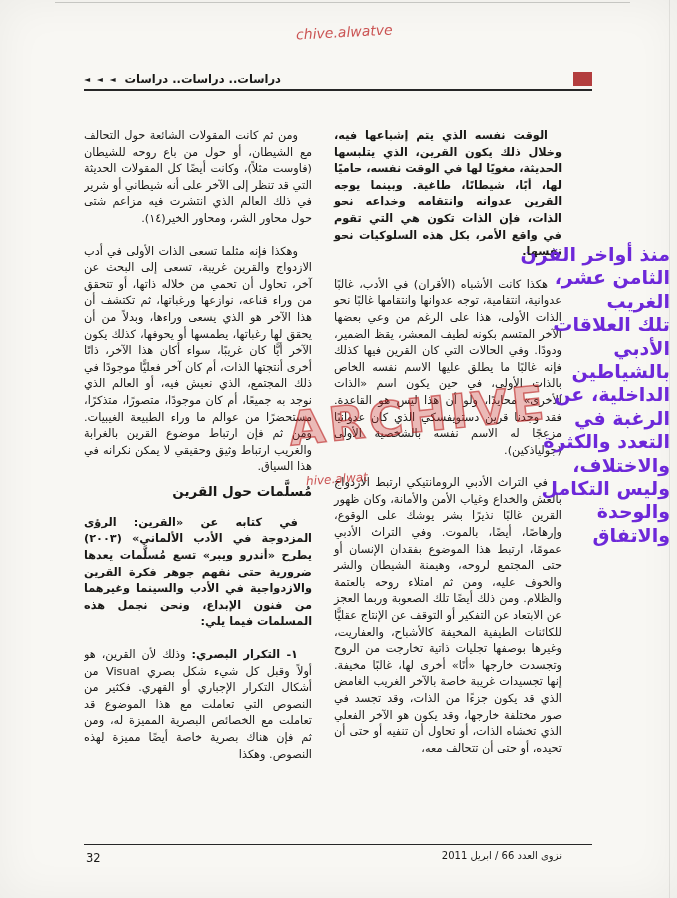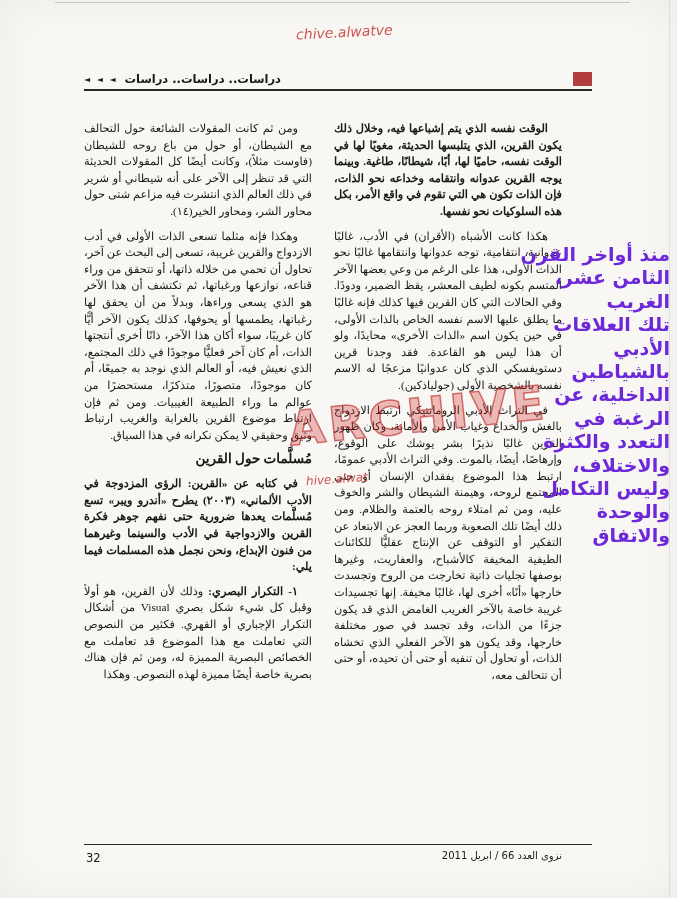--- a/index.html
+++ b/index.html
@@ -23,23 +23,23 @@
   .arrows{font-size:8px;letter-spacing:2px;color:#1b1b1b;}
   .header-label{font-size:11.5px;font-weight:bold;direction:rtl;text-align:right;}
   .red-box{display:inline-block;width:19px;height:14px;background:#a82424;opacity:.88;}
   .rule{position:absolute;left:84px;width:508px;background:#272727;}
   .rule-top{top:89px;height:2px;}
   .rule-bottom{top:844px;height:1px;}
 
   
   .columns{position:absolute;top:112px;left:84px;width:478px;height:728px;overflow:hidden;display:flex;gap:22px;}
   .col{width:228px;}
-  .p{margin:8px 0 3px;text-align:justify;text-justify:inter-word;font-size:11.3px;line-height:16.6px;text-indent:14px;font-family:Liberation Serif, serif;}
+  .p{margin:16px 0 3px;text-align:justify;text-justify:inter-word;font-size:11.3px;line-height:16.6px;text-indent:14px;}
   .bold{font-weight:bold;}
-  .heading{margin:7px 0 5px;font-size:13.5px;font-weight:bold;text-indent:0;font-family:Liberation Serif, serif;}
+  .heading{margin:7px 0 5px;font-size:13.5px;font-weight:bold;text-indent:0;}
 
   
   .margin-note{position:absolute;top:243px;left:566px;width:104px;text-align:right;}
   .mline{font-size:19px;font-weight:bold;line-height:23.4px;white-space:nowrap;color:#6d28d9;}
 
   
   .stamp{
     position:absolute;top:388px;left:288px;
     font-size:47px;font-weight:800;letter-spacing:4px;
     color:rgba(205,45,45,0.30);

